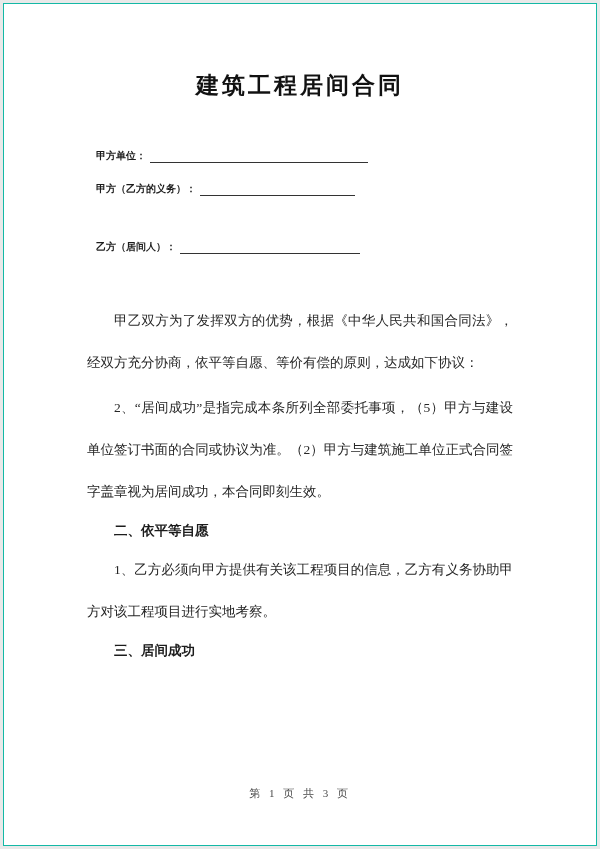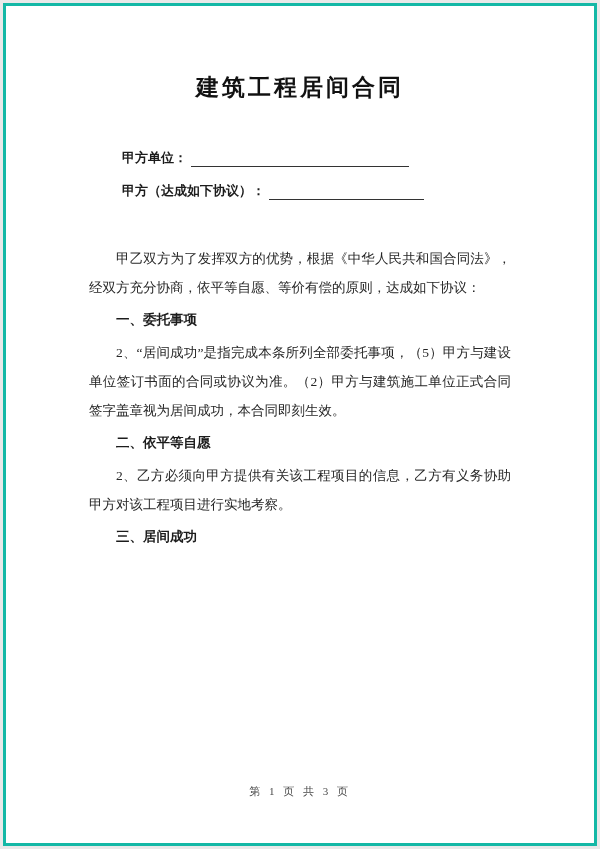--- a/index.html
+++ b/index.html
@@ -13,36 +13,36 @@
     font-family: "Liberation Serif", "DejaVu Serif", serif;
     box-sizing: border-box;
   }
   .page {
     position: relative;
     width: 594px;
     height: 843px;
     margin: 0 auto;
     top: 3px;
     background: #ffffff;
-    border: 3px solid #14b8a6;
+    border: 1px solid #14b8a6;
     box-sizing: border-box;
     color: #222222;
     overflow: hidden;
   }
   .doc-title {
     margin-top: 66px;
     text-align: center;
     font-size: 23px;
     font-weight: bold;
     letter-spacing: 3px;
     color: #111111;
   }
   .form-block {
-    margin: 46px 0 0 116px;
-    font-size: 13px;
+    margin: 46px 0 0 92px;
+    font-size: 10px;
   }
   .field {
     margin-bottom: 13px;
     height: 20px;
   }
   .field-label {
     font-weight: bold;
     color: #1c1c1c;
   }
   .field-line {
@@ -59,21 +59,21 @@
     margin-top: 38px;
   }
   .content {
     margin: 42px 83px 0 83px;
     font-size: 13.5px;
     color: #262626;
   }
   .para {
     margin: 0 0 3px 0;
     text-indent: 2em;
-    line-height: 29px;
+    line-height: 42px;
     text-align: justify;
   }
   .heading {
     margin: 3px 0 3px 0;
     text-indent: 2em;
     line-height: 30px;
     font-weight: bold;
     color: #1c1c1c;
   }
   .inline-blank {
@@ -101,38 +101,40 @@
 
   <h1 class="doc-title">建筑工程居间合同</h1>
 
   <div class="form-block">
 
     <div class="field">
       <span class="field-label">甲方单位：</span><span class="field-line line-a"></span>
     </div>
 
     <div class="field">
-      <span class="field-label">甲方（达成如下协议）：</span><span class="field-line line-b"></span>
+      <span class="field-label">甲方（乙方的义务）：</span><span class="field-line line-b"></span>
     </div>
 
+    <div class="field field-spaced">
+      <span class="field-label">乙方（居间人）：</span><span class="field-line line-c"></span>
+    </div>
 
   </div>
 
   <div class="content">
 
     <p class="para">甲乙双方为了发挥双方的优势，根据《中华人民共和国合同法》，经双方充分协商，依平等自愿、等价有偿的原则，达成如下协议：</p>
 
-    <p class="heading">一、委托事项</p>
 
 
     <p class="para">2、“居间成功”是指完成本条所列全部委托事项，（5）甲方与建设单位签订书面的合同或协议为准。（2）甲方与建筑施工单位正式合同签字盖章视为居间成功，本合同即刻生效。</p>
 
     <p class="heading">二、依平等自愿</p>
 
-    <p class="para">2、乙方必须向甲方提供有关该工程项目的信息，乙方有义务协助甲方对该工程项目进行实地考察。</p>
+    <p class="para">1、乙方必须向甲方提供有关该工程项目的信息，乙方有义务协助甲方对该工程项目进行实地考察。</p>
 
 
     <p class="heading">三、居间成功</p>
 
   </div>
 
   <div class="footer">第 1 页 共 3 页</div>
 
 </div>
 

